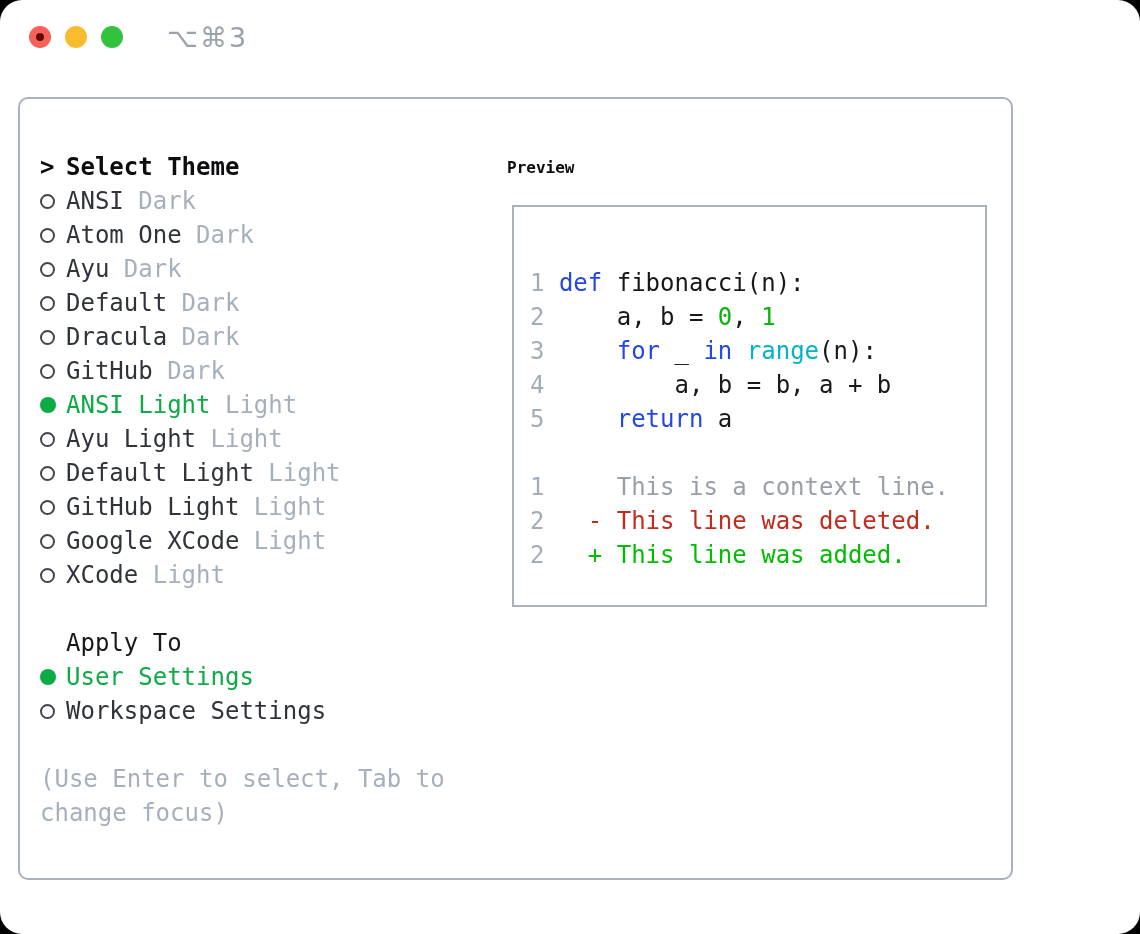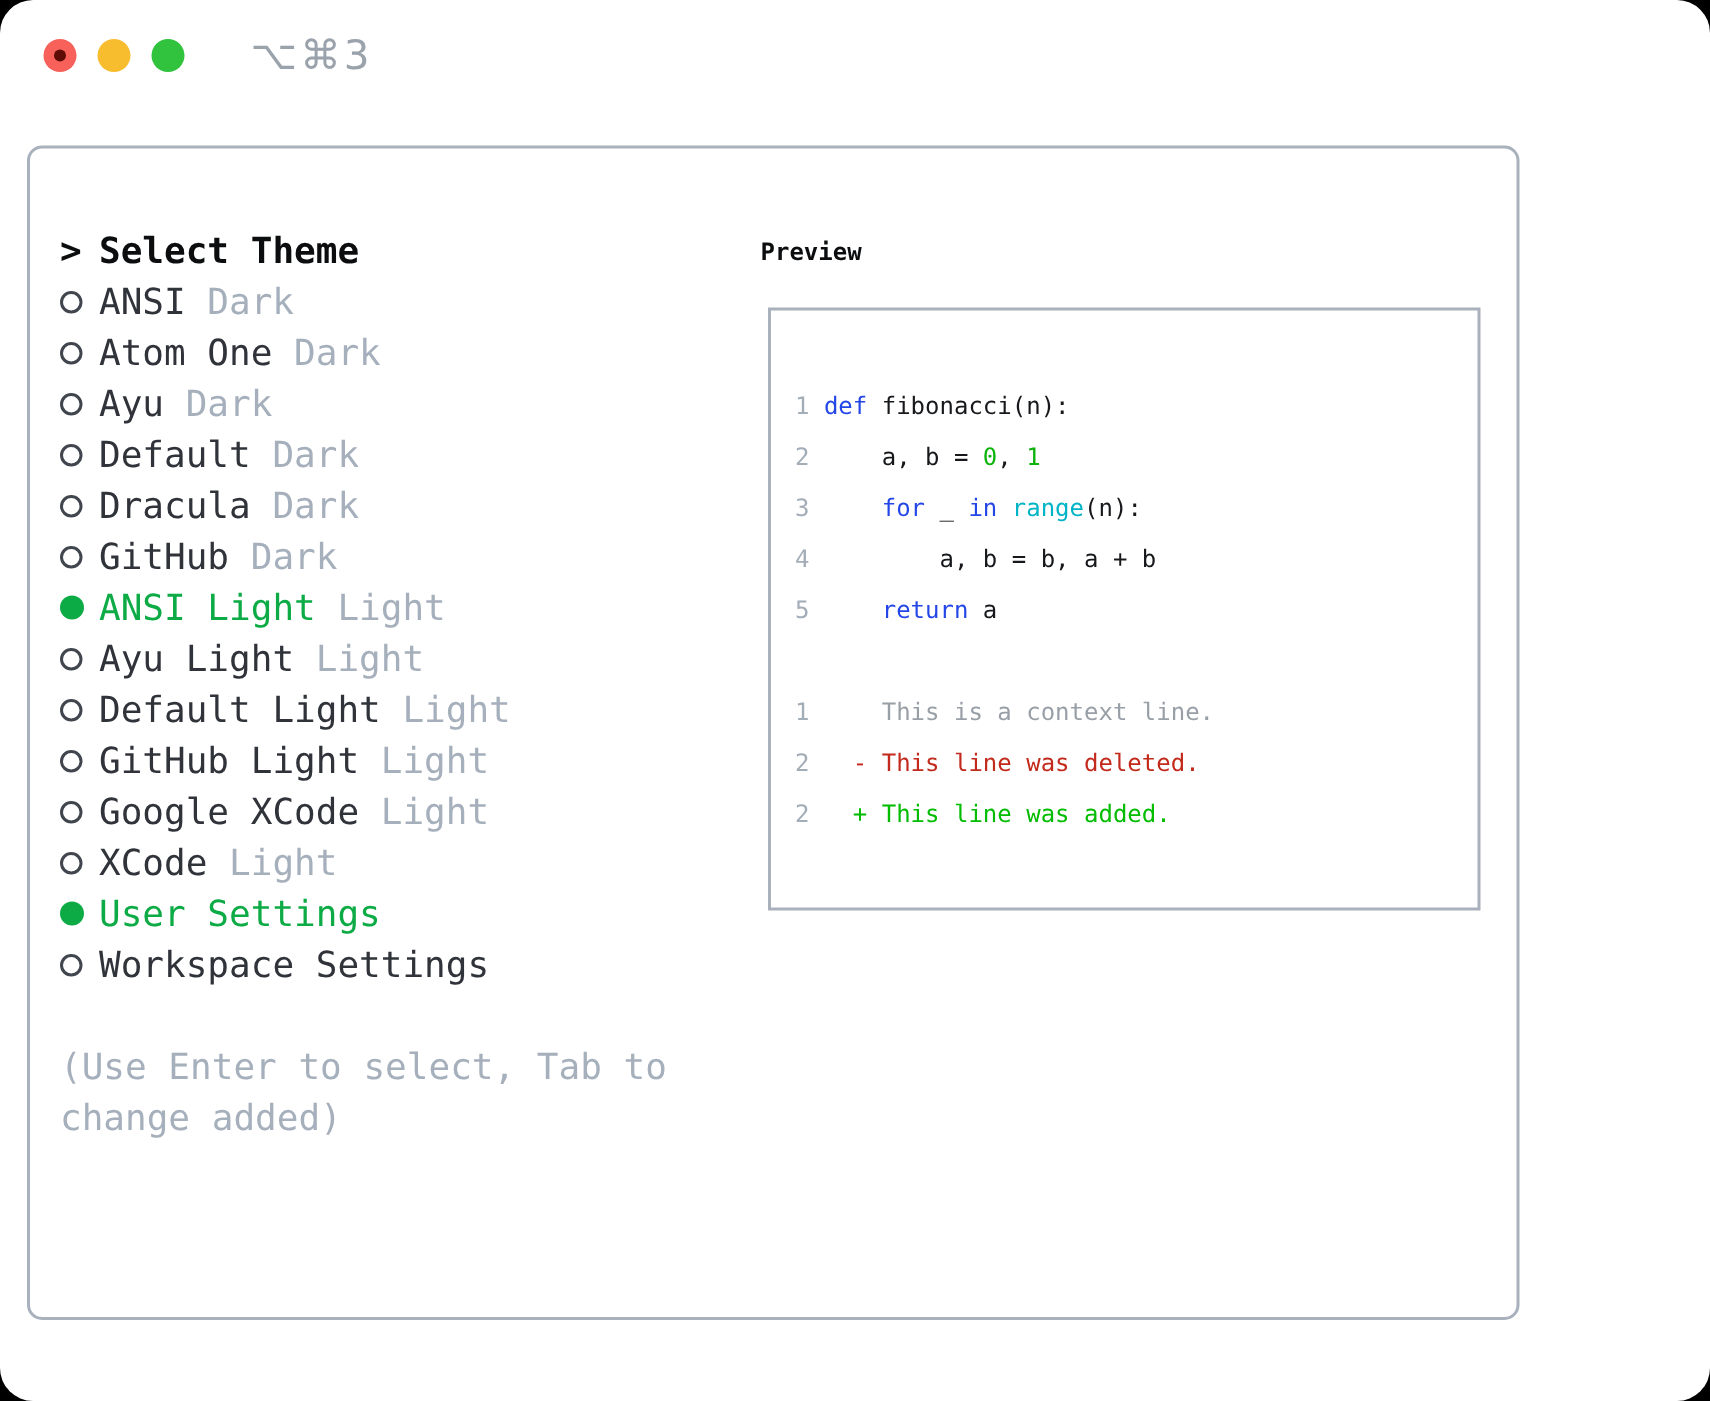--- a/index.html
+++ b/index.html
@@ -44,21 +44,21 @@
   .list-title{color:#0b0d0f;font-weight:700;}
   .tname{color:var(--dark-text);}
   .tname.sel{color:var(--ui-green);}
   .variant{color:var(--muted);margin-left:1ch;}
   .section-gap{margin-top:34px;}
   .apply-title{color:var(--near-black);}
   .hint{color:var(--muted);}
 
   
   .preview-title{position:absolute;left:487px;top:51px;height:34px;display:flex;align-items:center;font-size:16px;font-weight:700;color:#0b0d0f;}
-  .preview-box{position:absolute;left:492px;top:106px;width:475px;height:402px;border:2px solid var(--border-gray);background:#fff;padding:47px 0 0 16px;font-size:16px;overflow:hidden;}
+  .preview-box{position:absolute;left:492px;top:106px;width:475px;height:402px;border:2px solid var(--border-gray);background:#fff;padding:59px 0 0 16px;font-size:24px;overflow:hidden;}
   .cline{height:34px;line-height:34px;white-space:pre;color:var(--code-plain);}
   .cline .ln{color:var(--ln-gray);}
   .tok-kw{color:var(--kw-blue);}
   .tok-num{color:var(--num-green);}
   .tok-fn{color:var(--fn-cyan);}
   .tok-plain{color:var(--code-plain);}
   .diff-group{margin-top:34px;}
   .kind-context{color:var(--diff-ctx);}
   .kind-deleted{color:var(--diff-del);text-align:right;}
   .kind-added{color:var(--diff-add);text-align:right;}
@@ -91,29 +91,33 @@
           <div class="row"><span class="slot"><span class="radio"></span></span><span class="tname">Dracula</span><span class="variant">Dark</span></div>
           <div class="row"><span class="slot"><span class="radio"></span></span><span class="tname">GitHub</span><span class="variant">Dark</span></div>
           <div class="row"><span class="slot"><span class="radio on"></span></span><span class="tname sel">ANSI Light</span><span class="variant">Light</span></div>
           <div class="row"><span class="slot"><span class="radio"></span></span><span class="tname">Ayu Light</span><span class="variant">Light</span></div>
           <div class="row"><span class="slot"><span class="radio"></span></span><span class="tname">Default Light</span><span class="variant">Light</span></div>
           <div class="row"><span class="slot"><span class="radio"></span></span><span class="tname">GitHub Light</span><span class="variant">Light</span></div>
           <div class="row"><span class="slot"><span class="radio"></span></span><span class="tname">Google XCode</span><span class="variant">Light</span></div>
           <div class="row"><span class="slot"><span class="radio"></span></span><span class="tname">XCode</span><span class="variant">Light</span></div>
         </div>
 
+      <div class="row section-gap">
+        <span class="slot"></span>
+        <span class="apply-title">Apply To</span>
+      </div>
 
       <div id="apply-list">
           <div class="row"><span class="slot"><span class="radio on"></span></span><span class="tname sel">User Settings</span></div>
           <div class="row"><span class="slot"><span class="radio"></span></span><span class="tname">Workspace Settings</span></div>
         </div>
 
       <div class="section-gap">
         <div class="row hint">(Use Enter to select, Tab to</div>
-        <div class="row hint">change added)</div>
+        <div class="row hint">change focus)</div>
       </div>
     </div>
 
     <div class="preview-title">Preview</div>
 
     <div class="preview-box">
       <div id="code-block">
           <div class="cline"><span class="ln">1 </span><span class="tok-kw">def</span><span class="tok-plain"> fibonacci(n):</span></div>
           <div class="cline"><span class="ln">2 </span><span class="tok-plain">    a, b = </span><span class="tok-num">0</span><span class="tok-plain">, </span><span class="tok-num">1</span></div>
           <div class="cline"><span class="ln">3 </span><span class="tok-plain">    </span><span class="tok-kw">for</span><span class="tok-plain"> _ </span><span class="tok-kw">in</span><span class="tok-plain"> </span><span class="tok-fn">range</span><span class="tok-plain">(n):</span></div>

